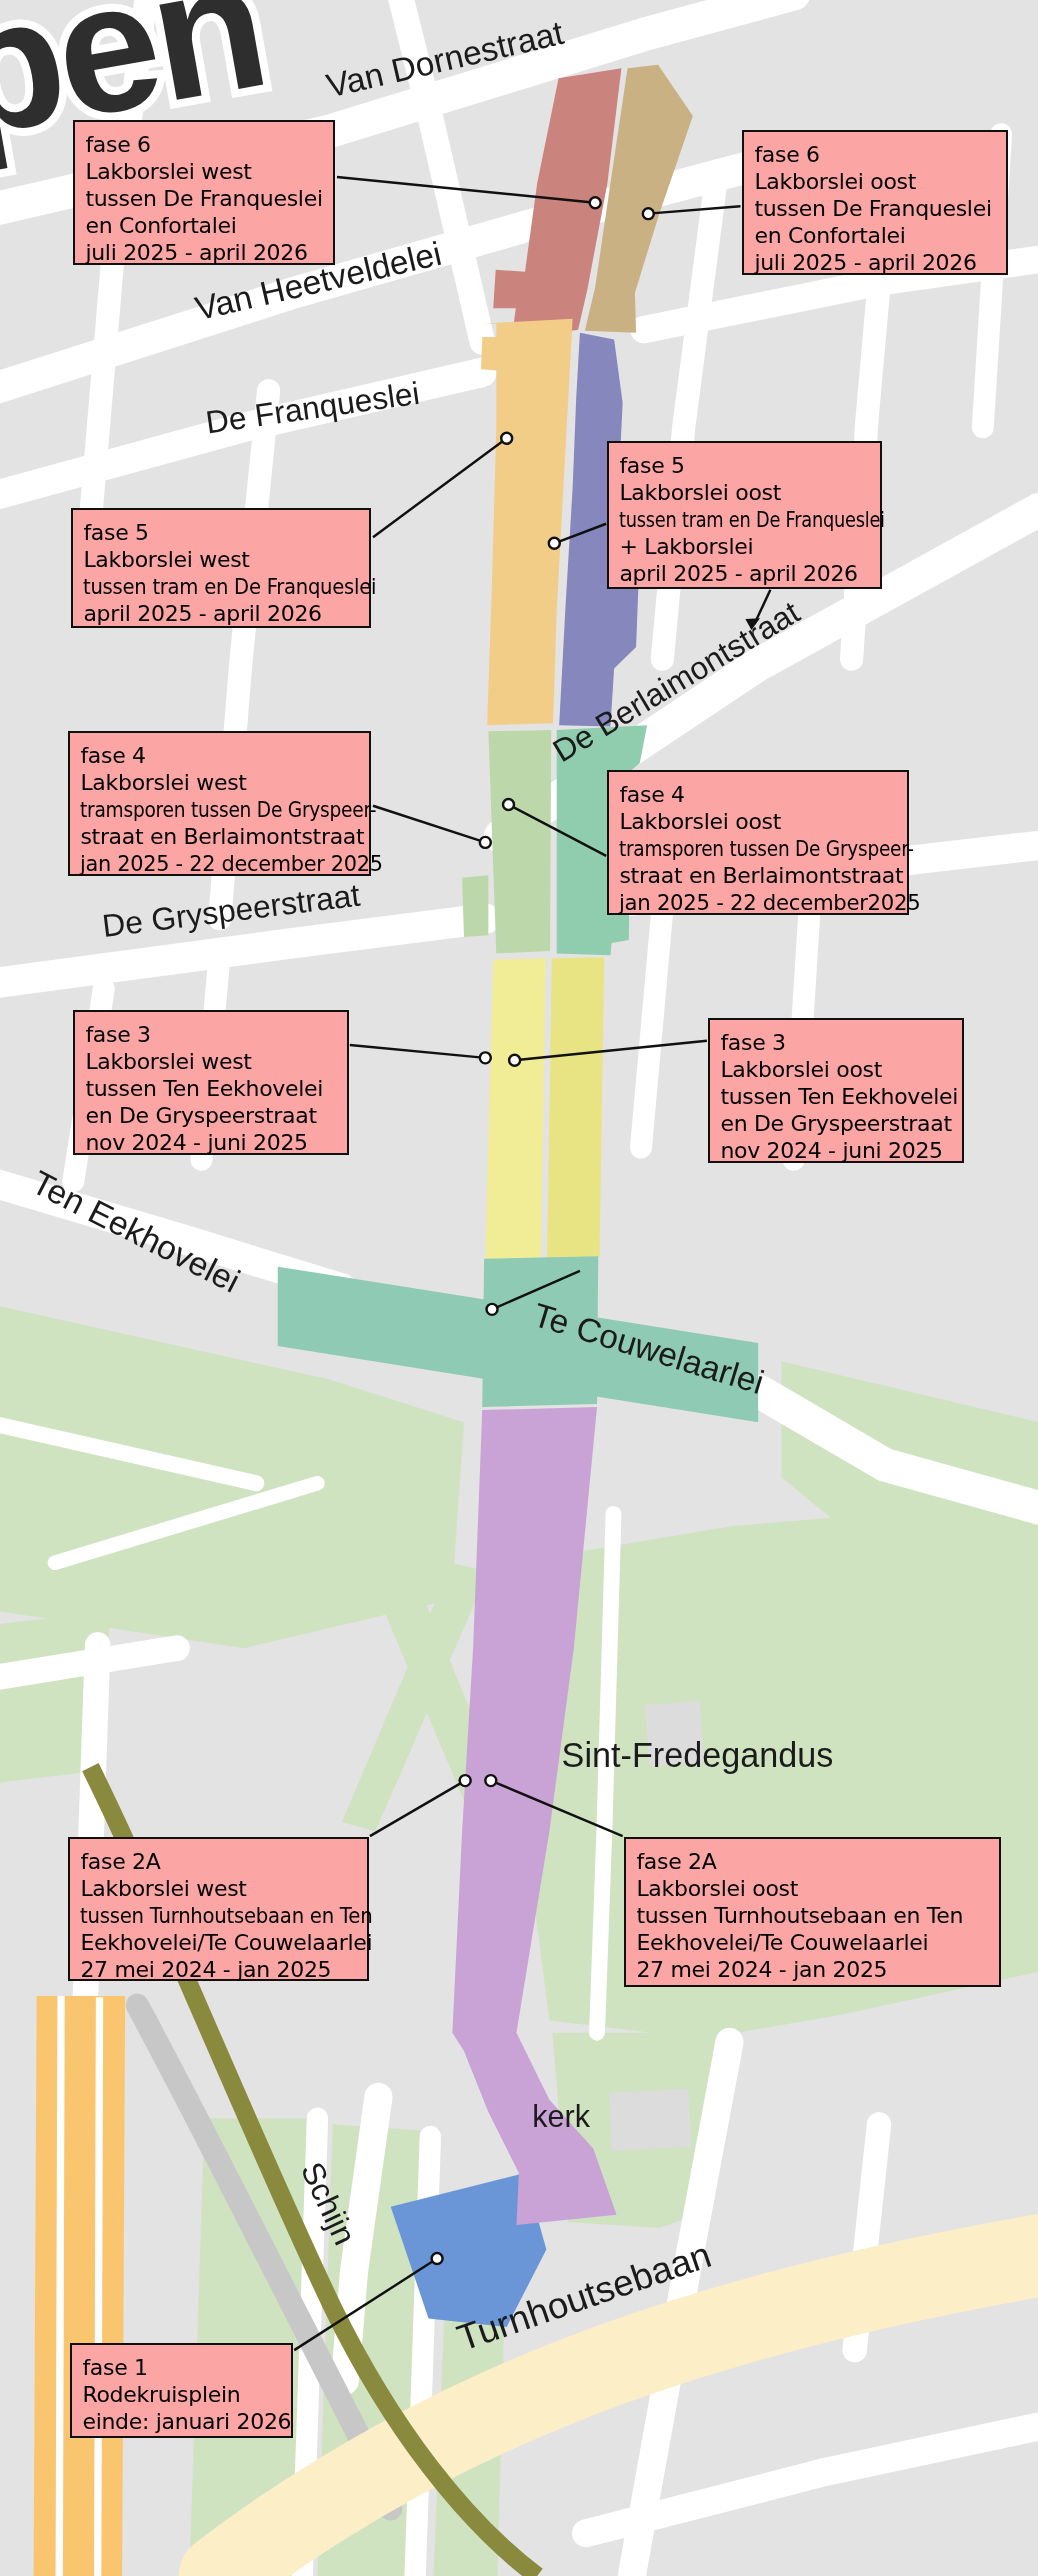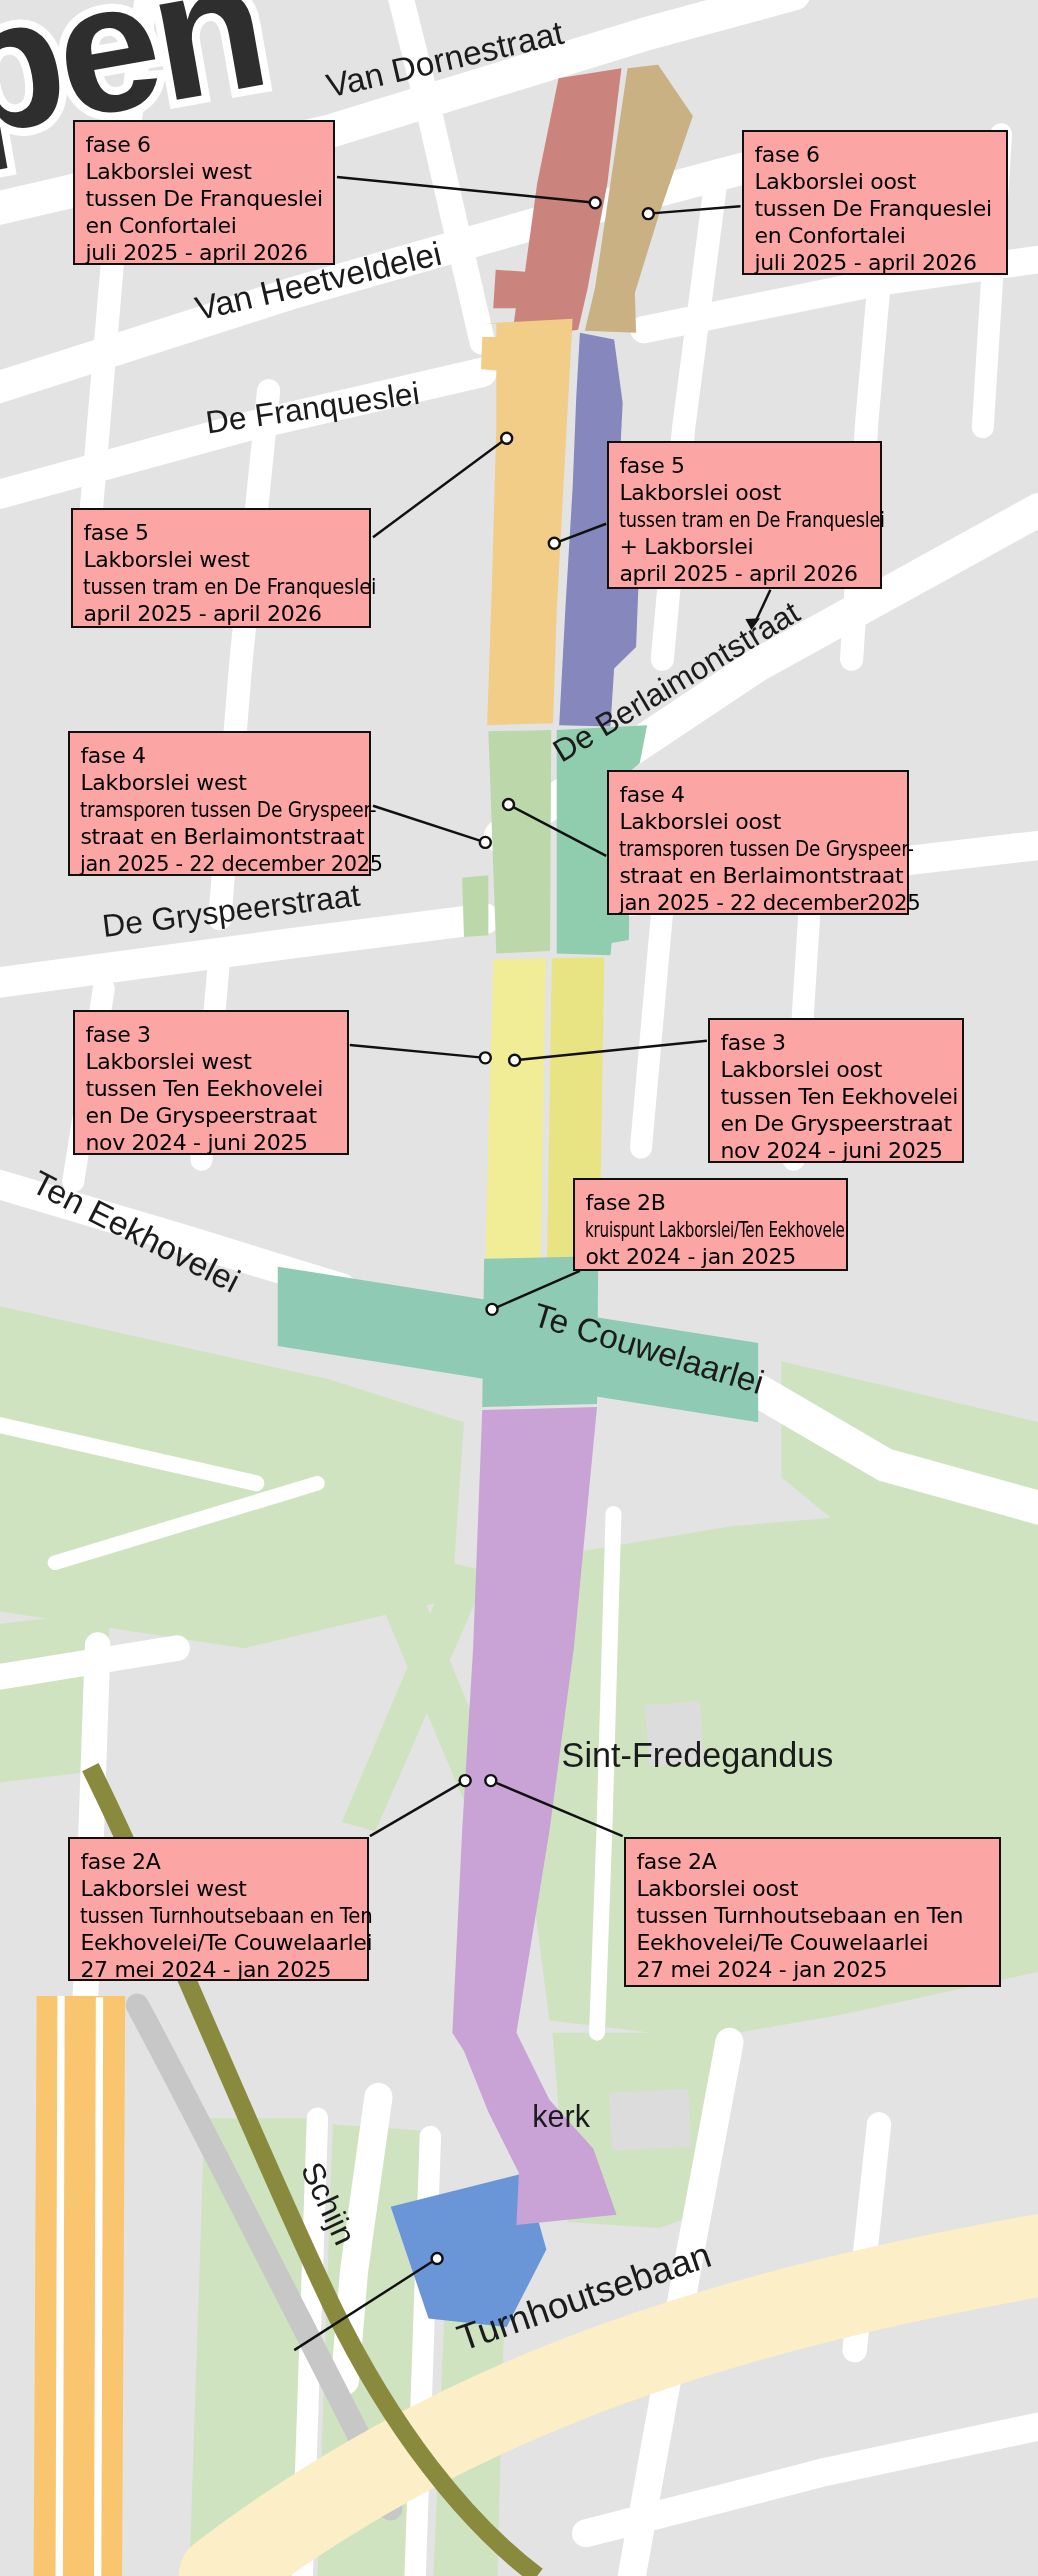--- a/index.html
+++ b/index.html
@@ -198,37 +198,37 @@
 </div>
 
 <div class="callout" style="left:708px;top:1018px;width:256px;height:145px;">
   <span class="cl">fase 3</span>
   <span class="cl">Lakborslei oost</span>
   <span class="cl">tussen Ten Eekhovelei</span>
   <span class="cl">en De Gryspeerstraat</span>
   <span class="cl">nov 2024 - juni 2025</span>
 </div>
 
-<div class="callout" style="left:573px;top:1178px;width:275px;height:93px;">
-  <span class="cl">fase 2B</span>
-  <span class="cl" style="transform: scaleX(0.686869);">kruispunt Lakborslei/Ten Eekhovelei</span>
-  <span class="cl">okt 2024 - jan 2025</span>
-</div>
 
 <div class="callout" style="left:68px;top:1837px;width:301px;height:144px;">
   <span class="cl">fase 2A</span>
   <span class="cl">Lakborslei west</span>
   <span class="cl" style="transform: scaleX(0.894841);">tussen Turnhoutsebaan en Ten</span>
   <span class="cl">Eekhovelei/Te Couwelaarlei</span>
   <span class="cl">27 mei 2024 - jan 2025</span>
 </div>
 
 <div class="callout" style="left:624px;top:1837px;width:377px;height:150px;">
   <span class="cl">fase 2A</span>
   <span class="cl">Lakborslei oost</span>
   <span class="cl">tussen Turnhoutsebaan en Ten</span>
   <span class="cl">Eekhovelei/Te Couwelaarlei</span>
   <span class="cl">27 mei 2024 - jan 2025</span>
 </div>
 
+<div class="callout" style="left:70px;top:2343px;width:223px;height:95px;">
+  <span class="cl">fase 1</span>
+  <span class="cl">Rodekruisplein</span>
+  <span class="cl">einde: januari 2026</span>
+</div>
 
 </div>
 
 
 </body></html>

